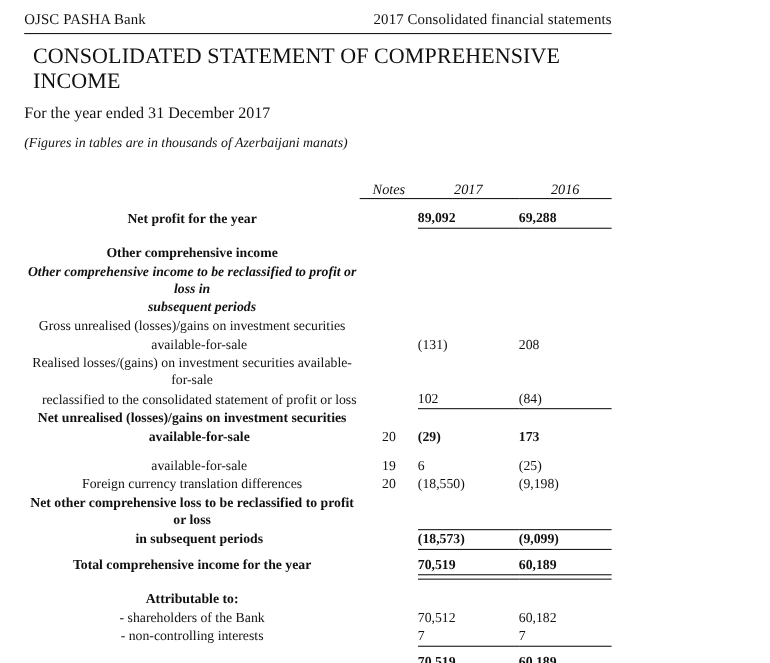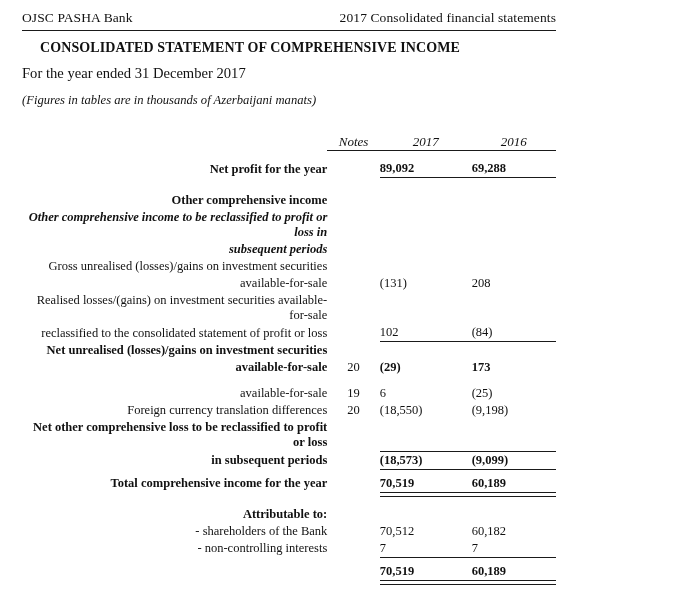--- a/index.html
+++ b/index.html
@@ -30,23 +30,23 @@
     padding-bottom: 4px;
   }
   .run-head .left { letter-spacing: .1px; }
   .run-head .right { letter-spacing: .1px; }
   .rule-thick {
     border-top: 1.6px solid #1a1a1a;
     margin: 0 0 9px 0;
   }
   
   h1.doc-title {
-    font-size: 14px;
-    font-weight: bold;
-    margin: 0 0 9px 18px;
+    font-size: 20px;
+    font-weight: normal;
+    margin: 0 0 9px 8px;
     letter-spacing: .1px;
   }
   h2.doc-sub {
     font-size: 14.6px;
     font-weight: normal;
     margin: 0 0 11px 0;
   }
   .figures-note {
     font-size: 12.6px;
     font-style: italic;
@@ -79,21 +79,21 @@
   }
   .hdr-rule .line {
     border-top: 1.2px solid #1a1a1a;
     height: 0;
     font-size: 0;
     line-height: 0;
   }
 
   .num { text-align: left; white-space: nowrap; }
   .notes { text-align: center; }
-  .lbl { text-align: right; }
+  .lbl { text-align: center; }
 
   .b { font-weight: bold; }
   .i { font-style: italic; }
   .ind1 { padding-left: 13px !important; }
   .ind2 { padding-left: 18px !important; margin-top: 28px; }
 
   tr.row td { padding-top: 1px; padding-bottom: 1px; }
   tr.gap-sm td { height: 9px; }
   tr.gap-md td { height: 14px; }
   tr.gap-xs td { height: 5px; }

